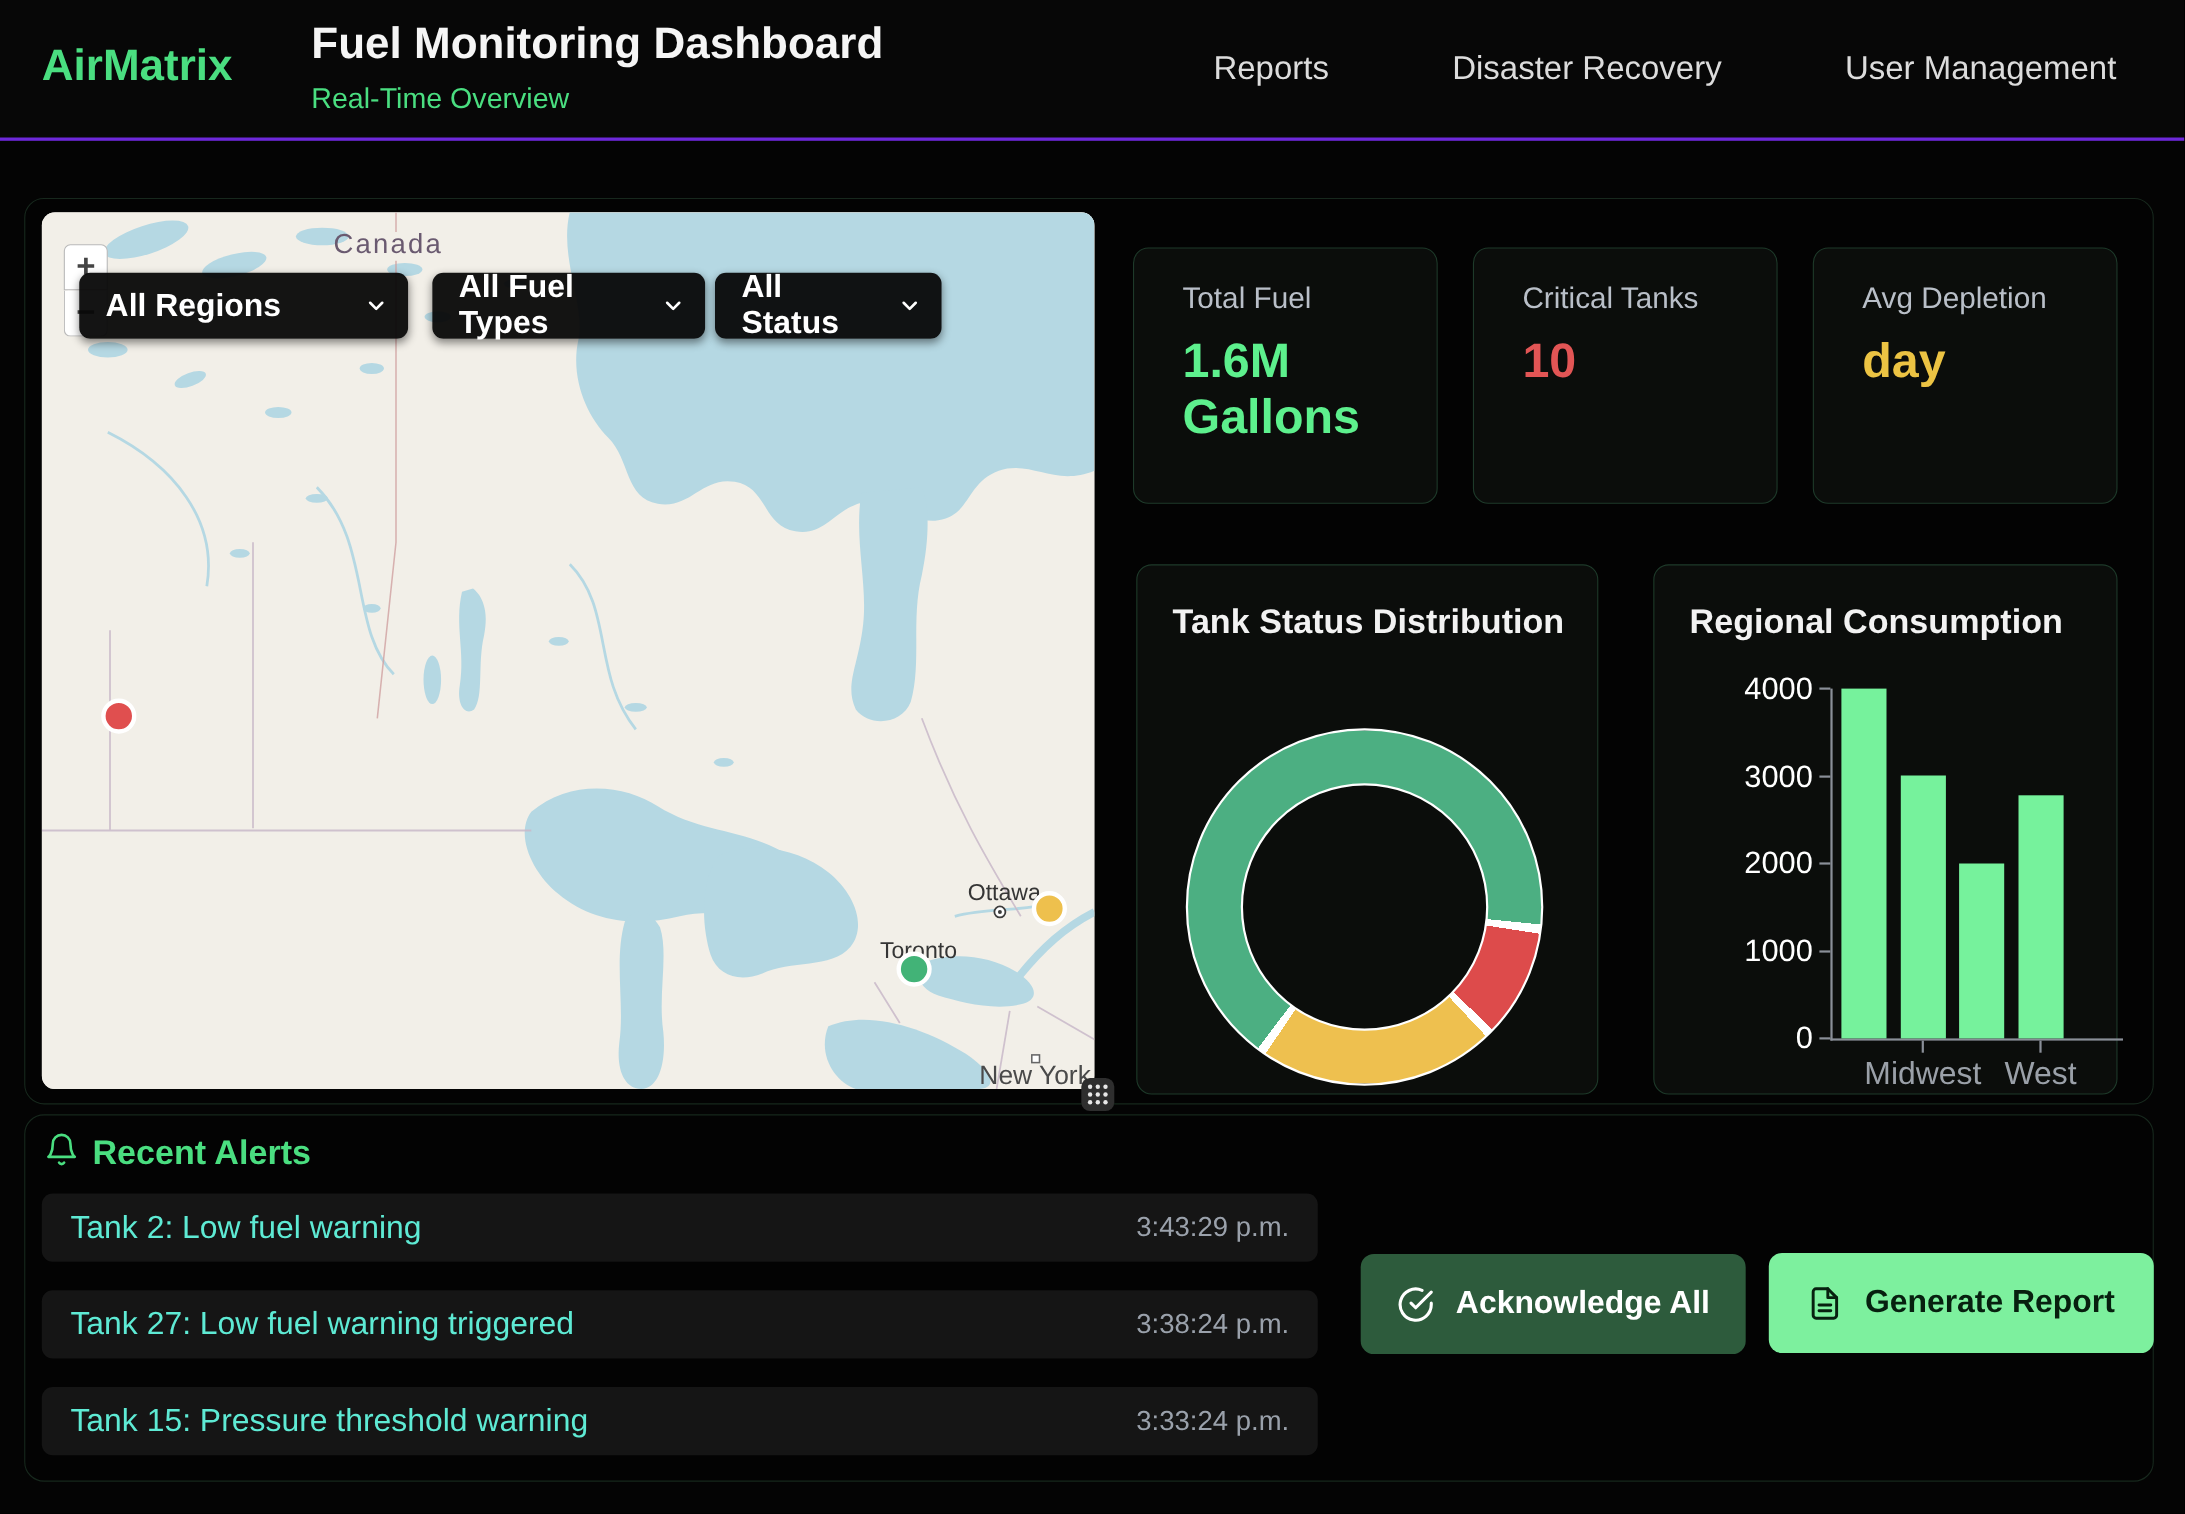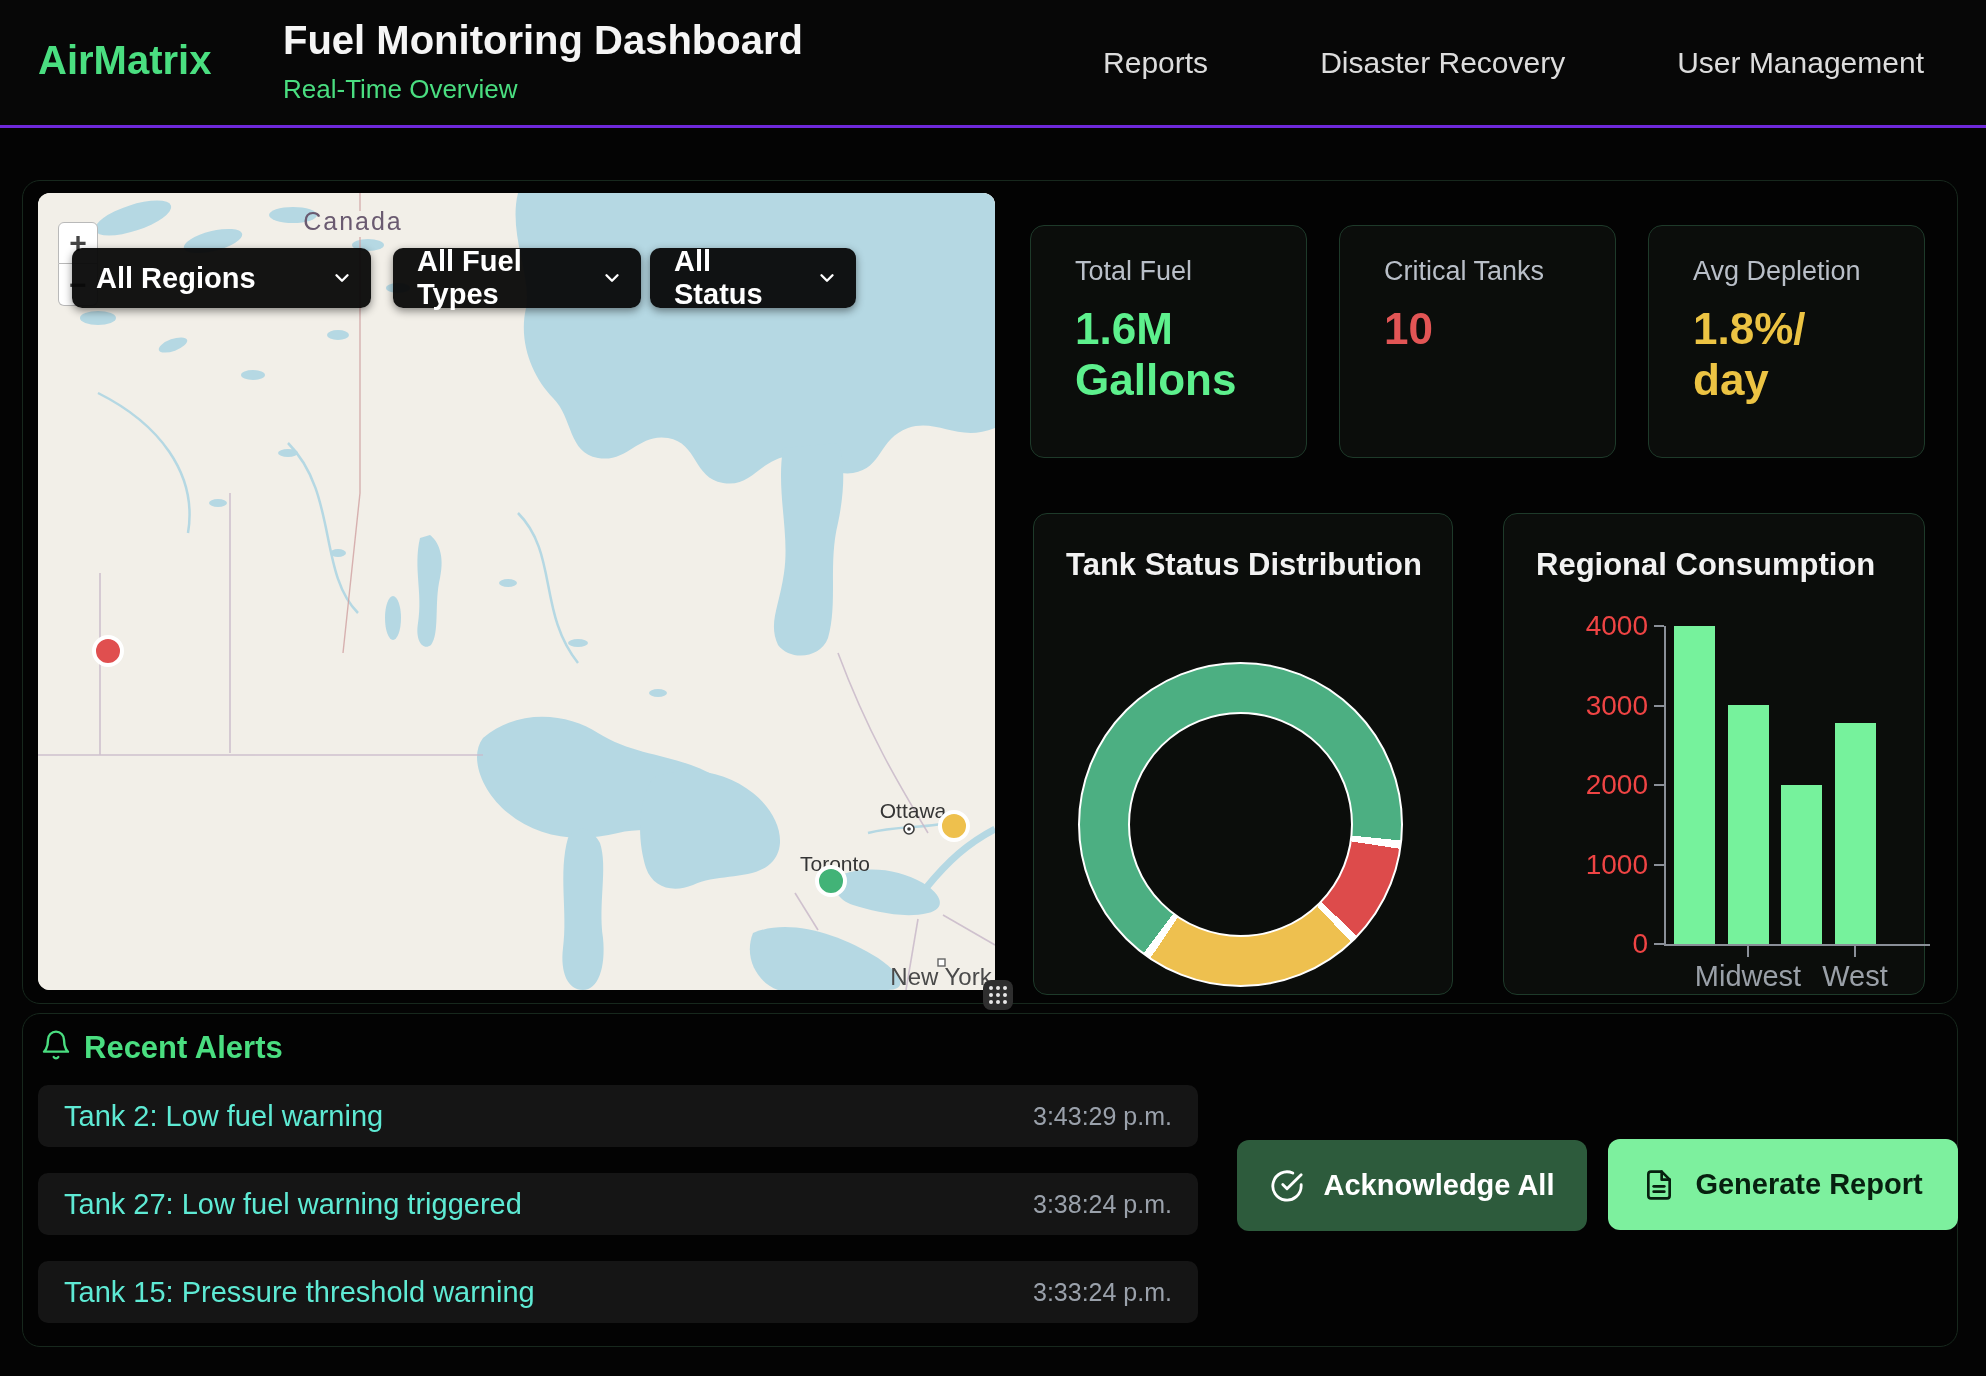--- a/index.html
+++ b/index.html
@@ -59,21 +59,21 @@
   .donut-hole{position:absolute;left:94px;top:198px;width:225px;height:225px;border-radius:50%;
               background:#0b0d0b;border:2px solid #fff;box-sizing:border-box;}
   .bar-card{left:1503px;width:422px;}
   .bar-axis{position:absolute;left:160px;top:112px;width:264px;height:318px;
             border-left:2px solid #8a8f98;border-bottom:2px solid #8a8f98;box-sizing:content-box;}
   .bar-plot{position:absolute;left:162px;top:112px;height:318px;display:flex;
             align-items:flex-end;gap:12.5px;padding-left:8px;}
   .bar{width:41px;}
   .bar-y{position:absolute;left:30px;top:96px;width:130px;height:350px;display:flex;
          flex-direction:column;justify-content:space-between;align-items:flex-end;}
-  .ytick{font-size:28px;color:#ef4444;position:relative;padding-right:16px;line-height:32px;}
+  .ytick{font-size:28px;color:#ffffff;position:relative;padding-right:16px;line-height:32px;}
   .ytick::after{content:'';position:absolute;right:0;top:50%;margin-top:-1px;width:10px;height:2px;background:#8a8f98;}
   .bar-x{position:absolute;left:160px;top:432px;width:264px;height:60px;}
   .xtick{position:absolute;top:14px;transform:translateX(-50%);font-size:29px;color:#9aa0a8;}
   .xtickmark{position:absolute;top:0;width:2px;height:11px;background:#8a8f98;transform:translateX(-50%);}
 
   
   .alerts-title{position:absolute;left:84px;top:1030px;font-size:31px;font-weight:bold;color:#4ade80;}
   .bell{position:absolute;left:40px;top:1028px;width:32px;height:34px;}
   .alert-row{position:absolute;left:38px;width:1160px;height:62px;background:#151515;
              border-radius:10px;display:flex;align-items:center;justify-content:space-between;
@@ -226,21 +226,20 @@
   </div>
   <div class="kpi" style="left:1339px;">
     <div class="kpi-label">Critical Tanks</div>
     <div class="kpi-val" style="color: rgb(226, 85, 85);">
       <div>10</div>
     </div>
   </div>
   <div class="kpi" style="left:1648px;">
     <div class="kpi-label">Avg Depletion</div>
     <div class="kpi-val" style="color: rgb(236, 195, 67);">
-      <div>1.8%/</div>
       <div>day</div>
     </div>
   </div>
 
   <div class="card donut-card">
     <div class="card-title">Tank Status Distribution</div>
     <div class="donut" style="background: conic-gradient(from 217deg, rgb(76, 175, 130) 0deg, rgb(76, 175, 130) 238.68deg, rgb(255, 255, 255) 238.68deg, rgb(255, 255, 255) 241.68deg, rgb(221, 75, 75) 241.68deg, rgb(221, 75, 75) 276.78deg, rgb(255, 255, 255) 276.78deg, rgb(255, 255, 255) 279.78deg, rgb(238, 192, 79) 279.78deg, rgb(238, 192, 79) 357deg, rgb(255, 255, 255) 357deg, rgb(255, 255, 255) 360deg);"></div>
     <div class="donut-hole"></div>
   </div>
 

